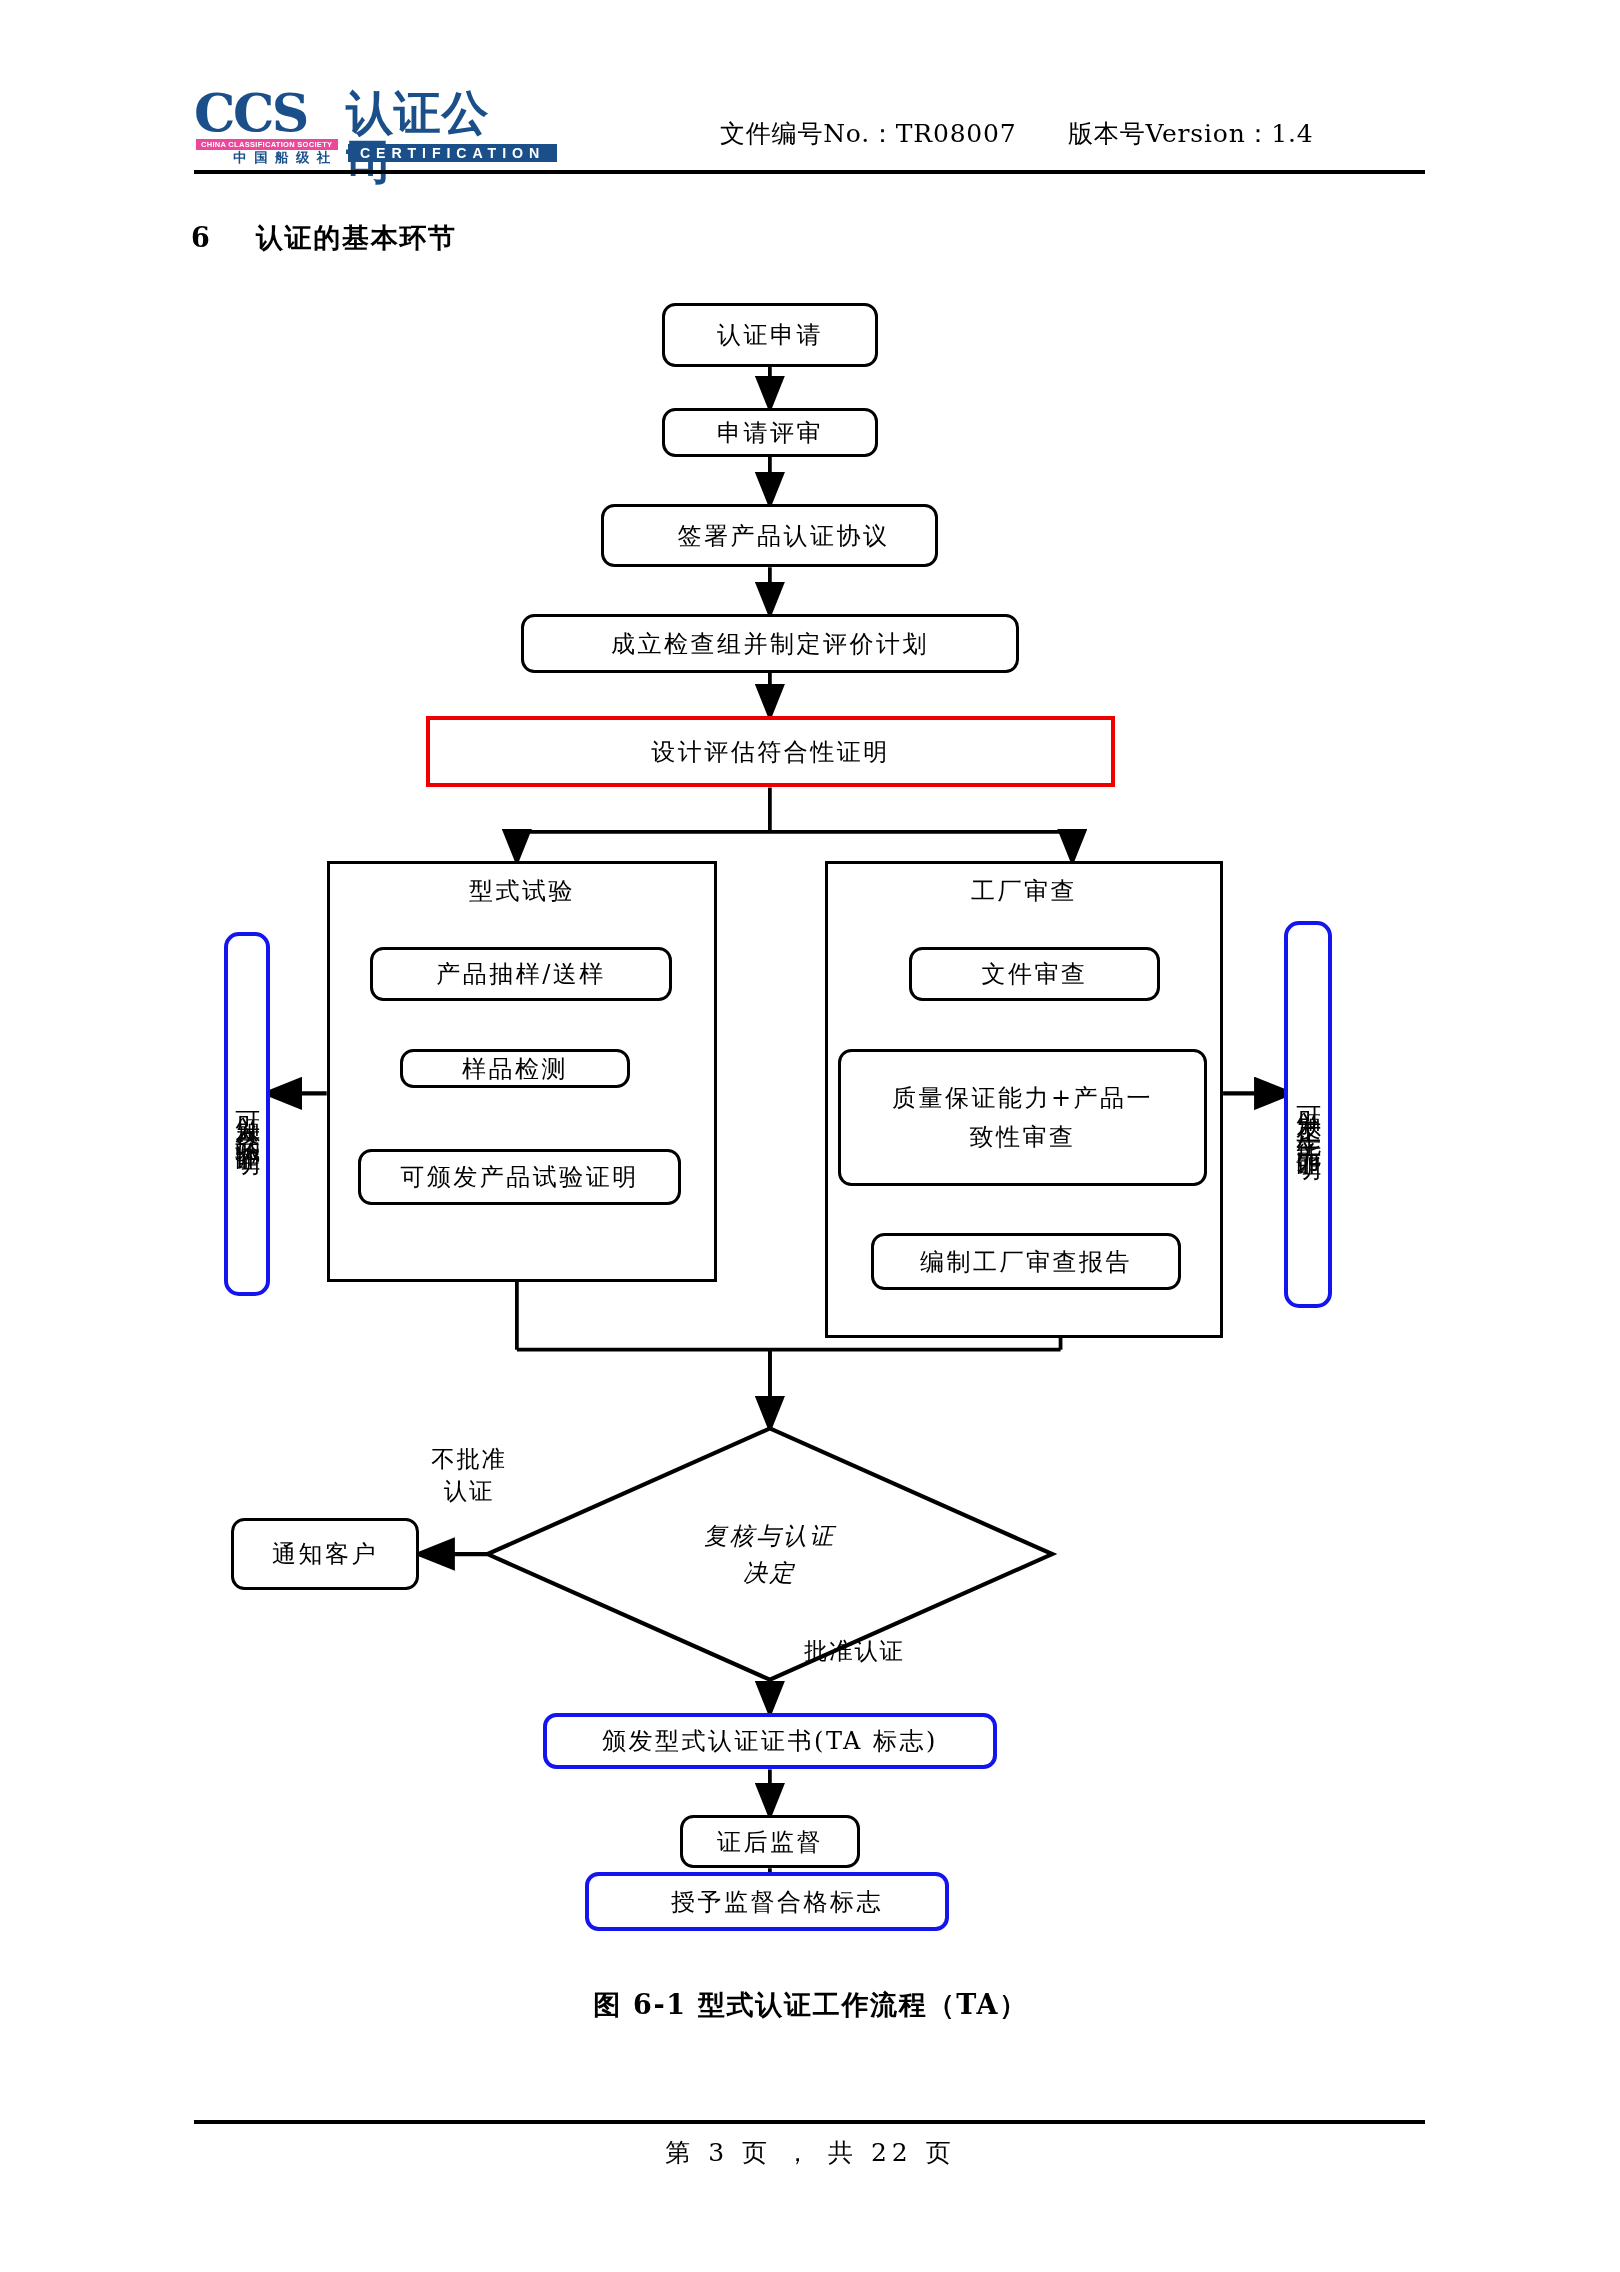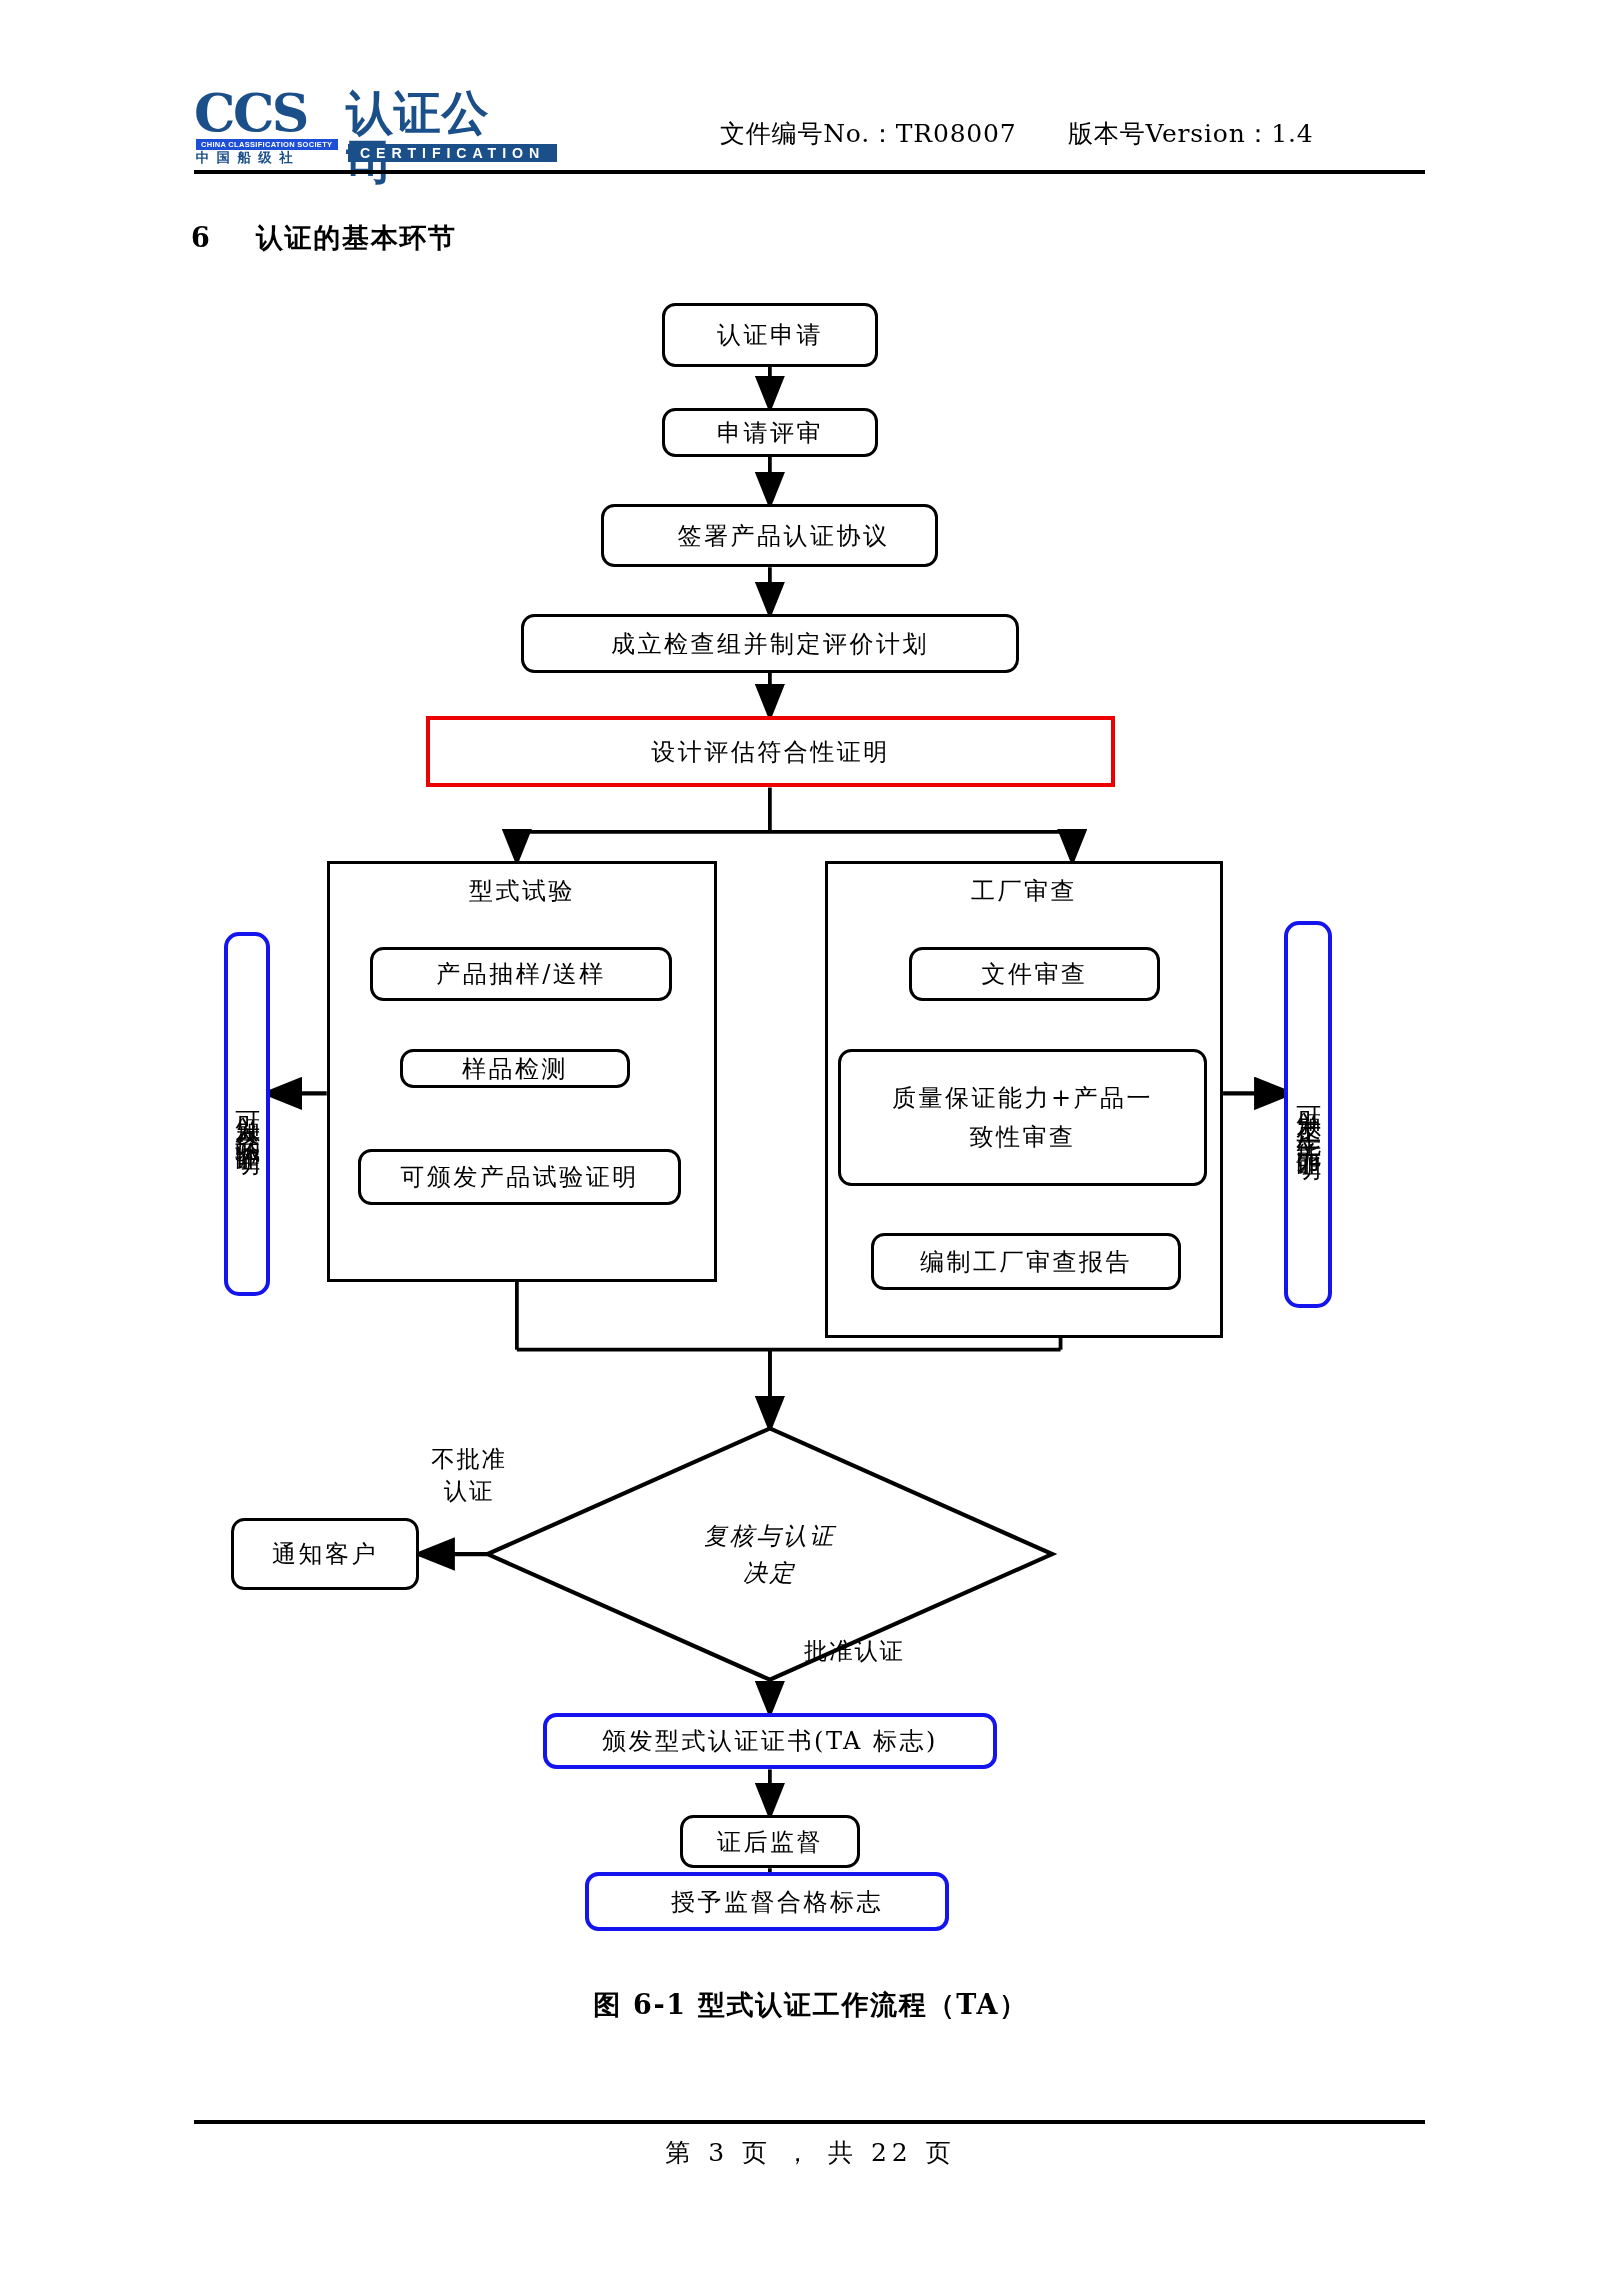--- a/index.html
+++ b/index.html
@@ -15,26 +15,26 @@
   #header{position:absolute;left:0;top:0;width:100%;height:180px;}
   #logo{position:absolute;left:194px;top:90px;width:310px;height:65px;}
   .logo-ccs{
     position:absolute;left:0;top:-3.4px;
     font-family:"DejaVu Serif","Liberation Serif",serif;
     font-weight:bold;font-size:52px;letter-spacing:-2.5px;
     color:#1b4f8a;line-height:52px;
   }
   .logo-sub-en{
     position:absolute;left:1.7px;top:49px;width:142px;
-    background:#1d4ed8;color:#fff;font-size:7.5px;font-weight:bold;
+    background:#ec4899;color:#fff;font-size:7.5px;font-weight:bold;
     letter-spacing:0.3px;text-align:center;line-height:11px;height:11px;
     font-family:"Liberation Sans",sans-serif;
   }
   .logo-sub-cn{
-    position:absolute;left:1.7px;top:60px;width:142px;text-align:left;
+    position:absolute;left:1.7px;top:60px;width:142px;text-align:right;
     color:#1b4f8a;font-size:13.4px;font-weight:bold;letter-spacing:7.5px;
     line-height:15px;
   }
   .logo-cn{
     position:absolute;left:152px;top:-1.7px;
     color:#1b4f8a;font-size:47px;font-weight:bold;letter-spacing:0.8px;
     line-height:49px;
   }
   .logo-cert{
     position:absolute;left:154px;top:54px;width:209px;height:18.4px;

